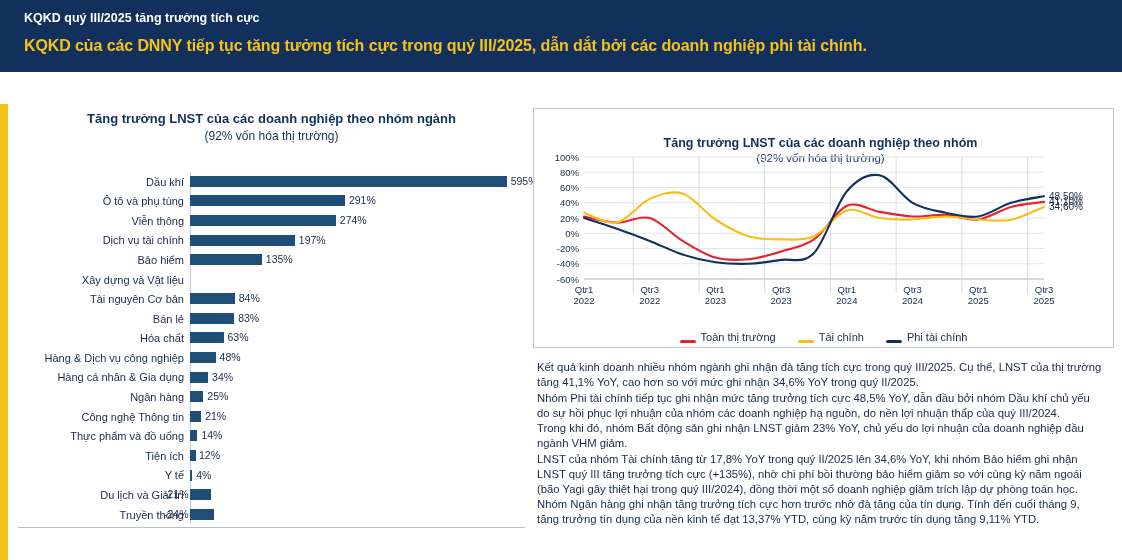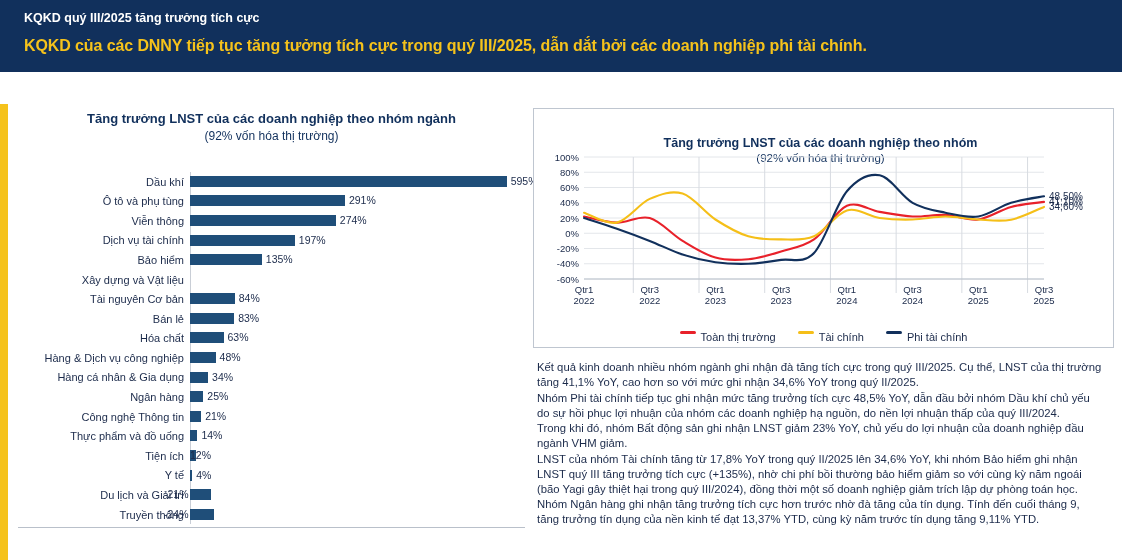--- a/index.html
+++ b/index.html
@@ -152,21 +152,21 @@
   }
   .legend {
     position:absolute;
     left:0; right:0; bottom:4px;
     display:flex;
     justify-content:center;
     gap:22px;
     font-size:11px;
     color:#1b2a4a;
   }
-  .legend .item { display:flex; align-items:flex-start; gap:5px; }
+  .legend .item { display:flex; align-items:flex-end; gap:5px; }
   .legend .swatch { width:16px; height:3px; border-radius:2px; display:inline-block; }
   
   .commentary {
     margin-top:10px;
     padding:2px 10px 0 4px;
     font-size:11.3px;
     line-height:1.33;
     color:#1b2a4a;
   }
   .commentary p { margin:0 0 0.5px 0; }
@@ -279,21 +279,21 @@
           <div class="bar-label">Thực phẩm và đồ uống</div>
           <div class="bar-area">
             <div class="bar-fill" style="left: 0px; width: 7.45161px;"></div>
             <div class="bar-value" style="left: 11.4516px;">14%</div>
           </div>
         </div>
         <div class="bar-row">
           <div class="bar-label">Tiện ích</div>
           <div class="bar-area">
             <div class="bar-fill" style="left: 0px; width: 6.3871px;"></div>
-            <div class="bar-value" style="left: 0;">12%</div>
+            <div class="bar-value" style="left: 9px;">12%</div>
           </div>
         </div>
         <div class="bar-row">
           <div class="bar-label">Y tế</div>
           <div class="bar-area">
             <div class="bar-fill" style="left: 0px; width: 2.12903px;"></div>
             <div class="bar-value" style="left: 6.12903px;">4%</div>
           </div>
         </div>
         <div class="bar-row">

